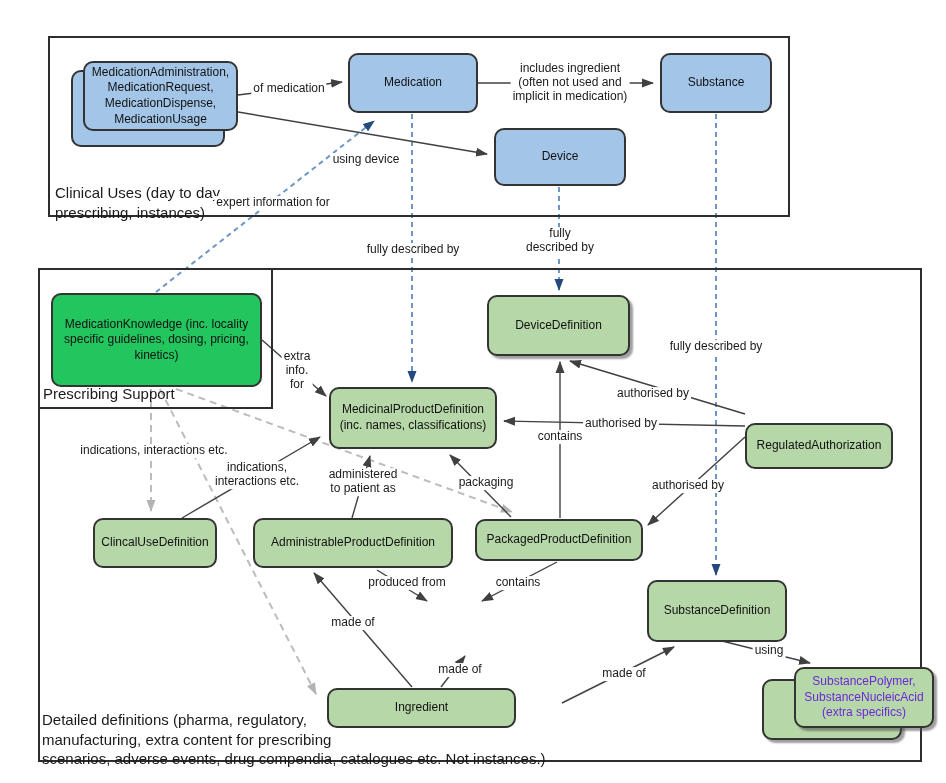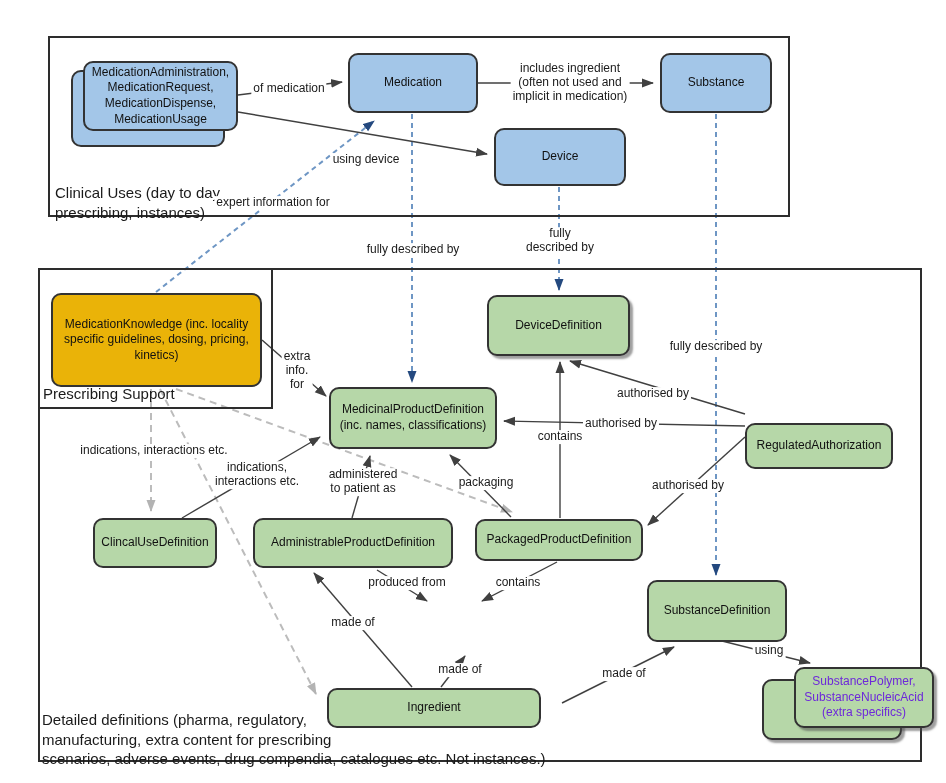--- a/index.html
+++ b/index.html
@@ -19,21 +19,21 @@
     white-space:pre-line; color:#1a1a1a;
   }
 
   .node {
     position:absolute; z-index:3; display:flex; align-items:center; justify-content:center;
     text-align:center; white-space:pre-line; font-size:12px; line-height:1.3;
     border:2px solid #333333; border-radius:10px; padding:2px 6px; color:#111111;
   }
   .blue   { background:#a3c6e8; }
   .green  { background:#b6d7a8; }
-  .orange { background:#eab308; }
+  .orange { background:#22c55e; }
   .muted  { color:#6d28d9;margin-left:44px; }
   .shadow { box-shadow:3px 3px 2px rgba(80,80,80,0.55); }
 
   .elabel {
     position:absolute; z-index:4; transform:translate(-50%,-50%);
     background:#ffffff; font-size:12px; line-height:1.15; text-align:center;
     white-space:pre-line; padding:0 2px; color:#1a1a1a;
   }
 </style>
 </head>
@@ -107,21 +107,21 @@
 kinetics)</div>
 
   <div class="node green shadow" style="left:487px; top:295px; width:143px; height:61px;">DeviceDefinition</div>
   <div class="node green" style="left:329px; top:387px; width:168px; height:62px;">MedicinalProductDefinition
 (inc. names, classifications)</div>
   <div class="node green" style="left:745px; top:409px; width:148px; height:46px;margin-top:14px;">RegulatedAuthorization</div>
   <div class="node green" style="left:93px; top:518px; width:124px; height:50px;">ClincalUseDefinition</div>
   <div class="node green" style="left:253px; top:518px; width:200px; height:50px;">AdministrableProductDefinition</div>
   <div class="node green" style="left:475px; top:519px; width:168px; height:42px;">PackagedProductDefinition</div>
   <div class="node green" style="left:647px; top:580px; width:140px; height:62px;">SubstanceDefinition</div>
-  <div class="node green" style="left:327px; top:688px; width:214px; height:40px;">Ingredient</div>
+  <div class="node green" style="left:327px; top:688px; width:189px; height:40px;">Ingredient</div>
   <div class="node green shadow" style="left:762px; top:679px; width:140px; height:61px;"></div>
   <div class="node green muted shadow" style="left:750px; top:667px; width:140px; height:61px;">SubstancePolymer,
 SubstanceNucleicAcid
 (extra specifics)</div>
 
   <div class="elabel" style="left:289px; top:89px;">of medication</div>
   <div class="elabel" style="left:570px; top:83px;">includes ingredient
 (often not used and
 implicit in medication)</div>
   <div class="elabel" style="left:366px; top:132px;margin-top:28px;">using device</div>

